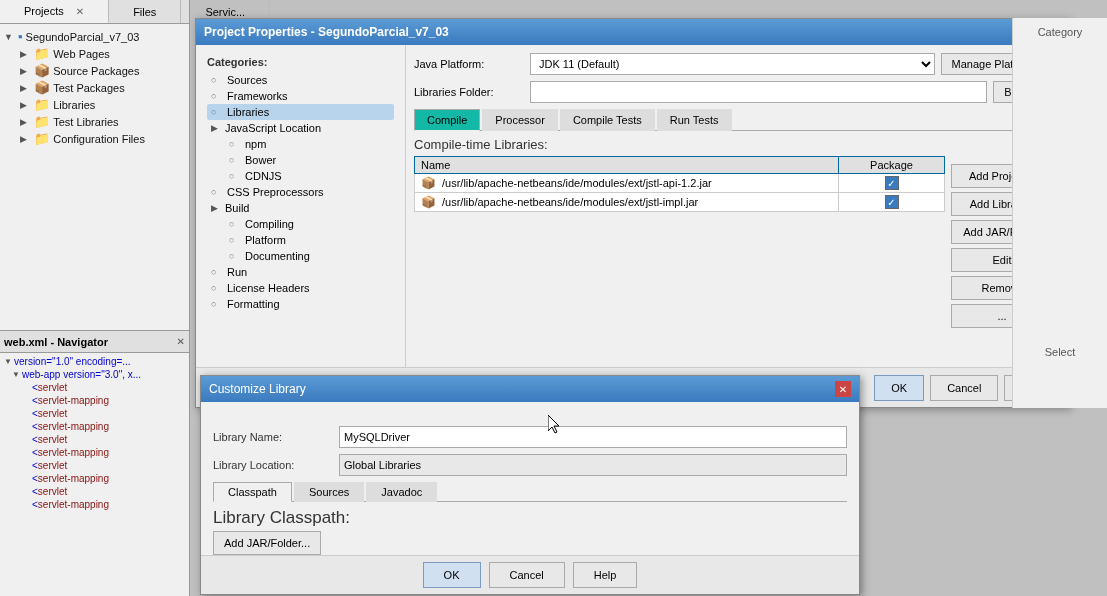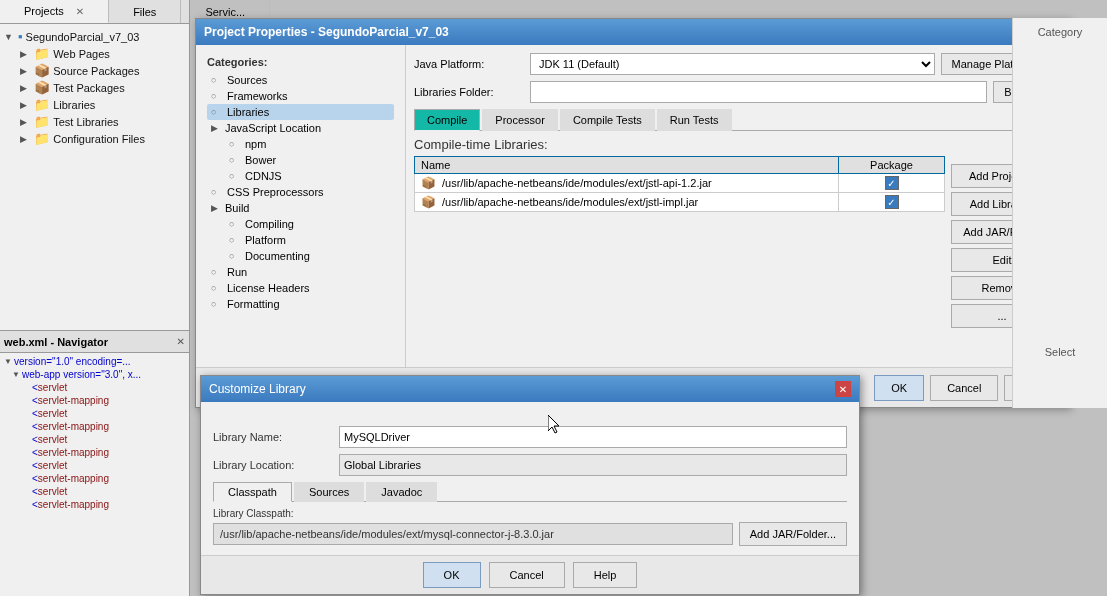--- a/index.html
+++ b/index.html
@@ -374,21 +374,21 @@
       background: #ddd;
       margin-right: 2px;
       margin-bottom: -1px;
     }
     .cust-tab.active {
       background: #f0f0f0;
       border: 1px solid #aaa;
       border-bottom: 1px solid #f0f0f0;
     }
 
-    .cust-classpath-label { font-size: 10px; color: #333; margin-bottom: 3px; }
+    .cust-classpath-label { font-size: 17px; color: #333; margin-bottom: 3px; }
 
     .classpath-area {
       display: flex;
       align-items: center;
       gap: 6px;
     }
 
     .classpath-box {
       background: #e0e0e0;
       border: 1px solid #aaa;
@@ -739,23 +739,20 @@
         <span>Sources</span>
       </div>
       <div class="cust-tab">
         <span>Javadoc</span>
       </div>
     </div>
 
     <div class="cust-classpath-label">Library Classpath:</div>
 
     <div class="classpath-area">
-      <div class="classpath-box">
-        <span>/usr/lib/apache-netbeans/ide/modules/ext/mysql-connector-j-8.3.0.jar</span>
-      </div>
       <button class="form-btn" style="white-space:nowrap;height:24px;">Add JAR/Folder...</button>
     </div>
   </div>
 
   <div class="cust-footer">
     <button class="cust-btn primary">OK</button>
     <button class="cust-btn">Cancel</button>
     <button class="cust-btn">Help</button>
   </div>
 </div>

